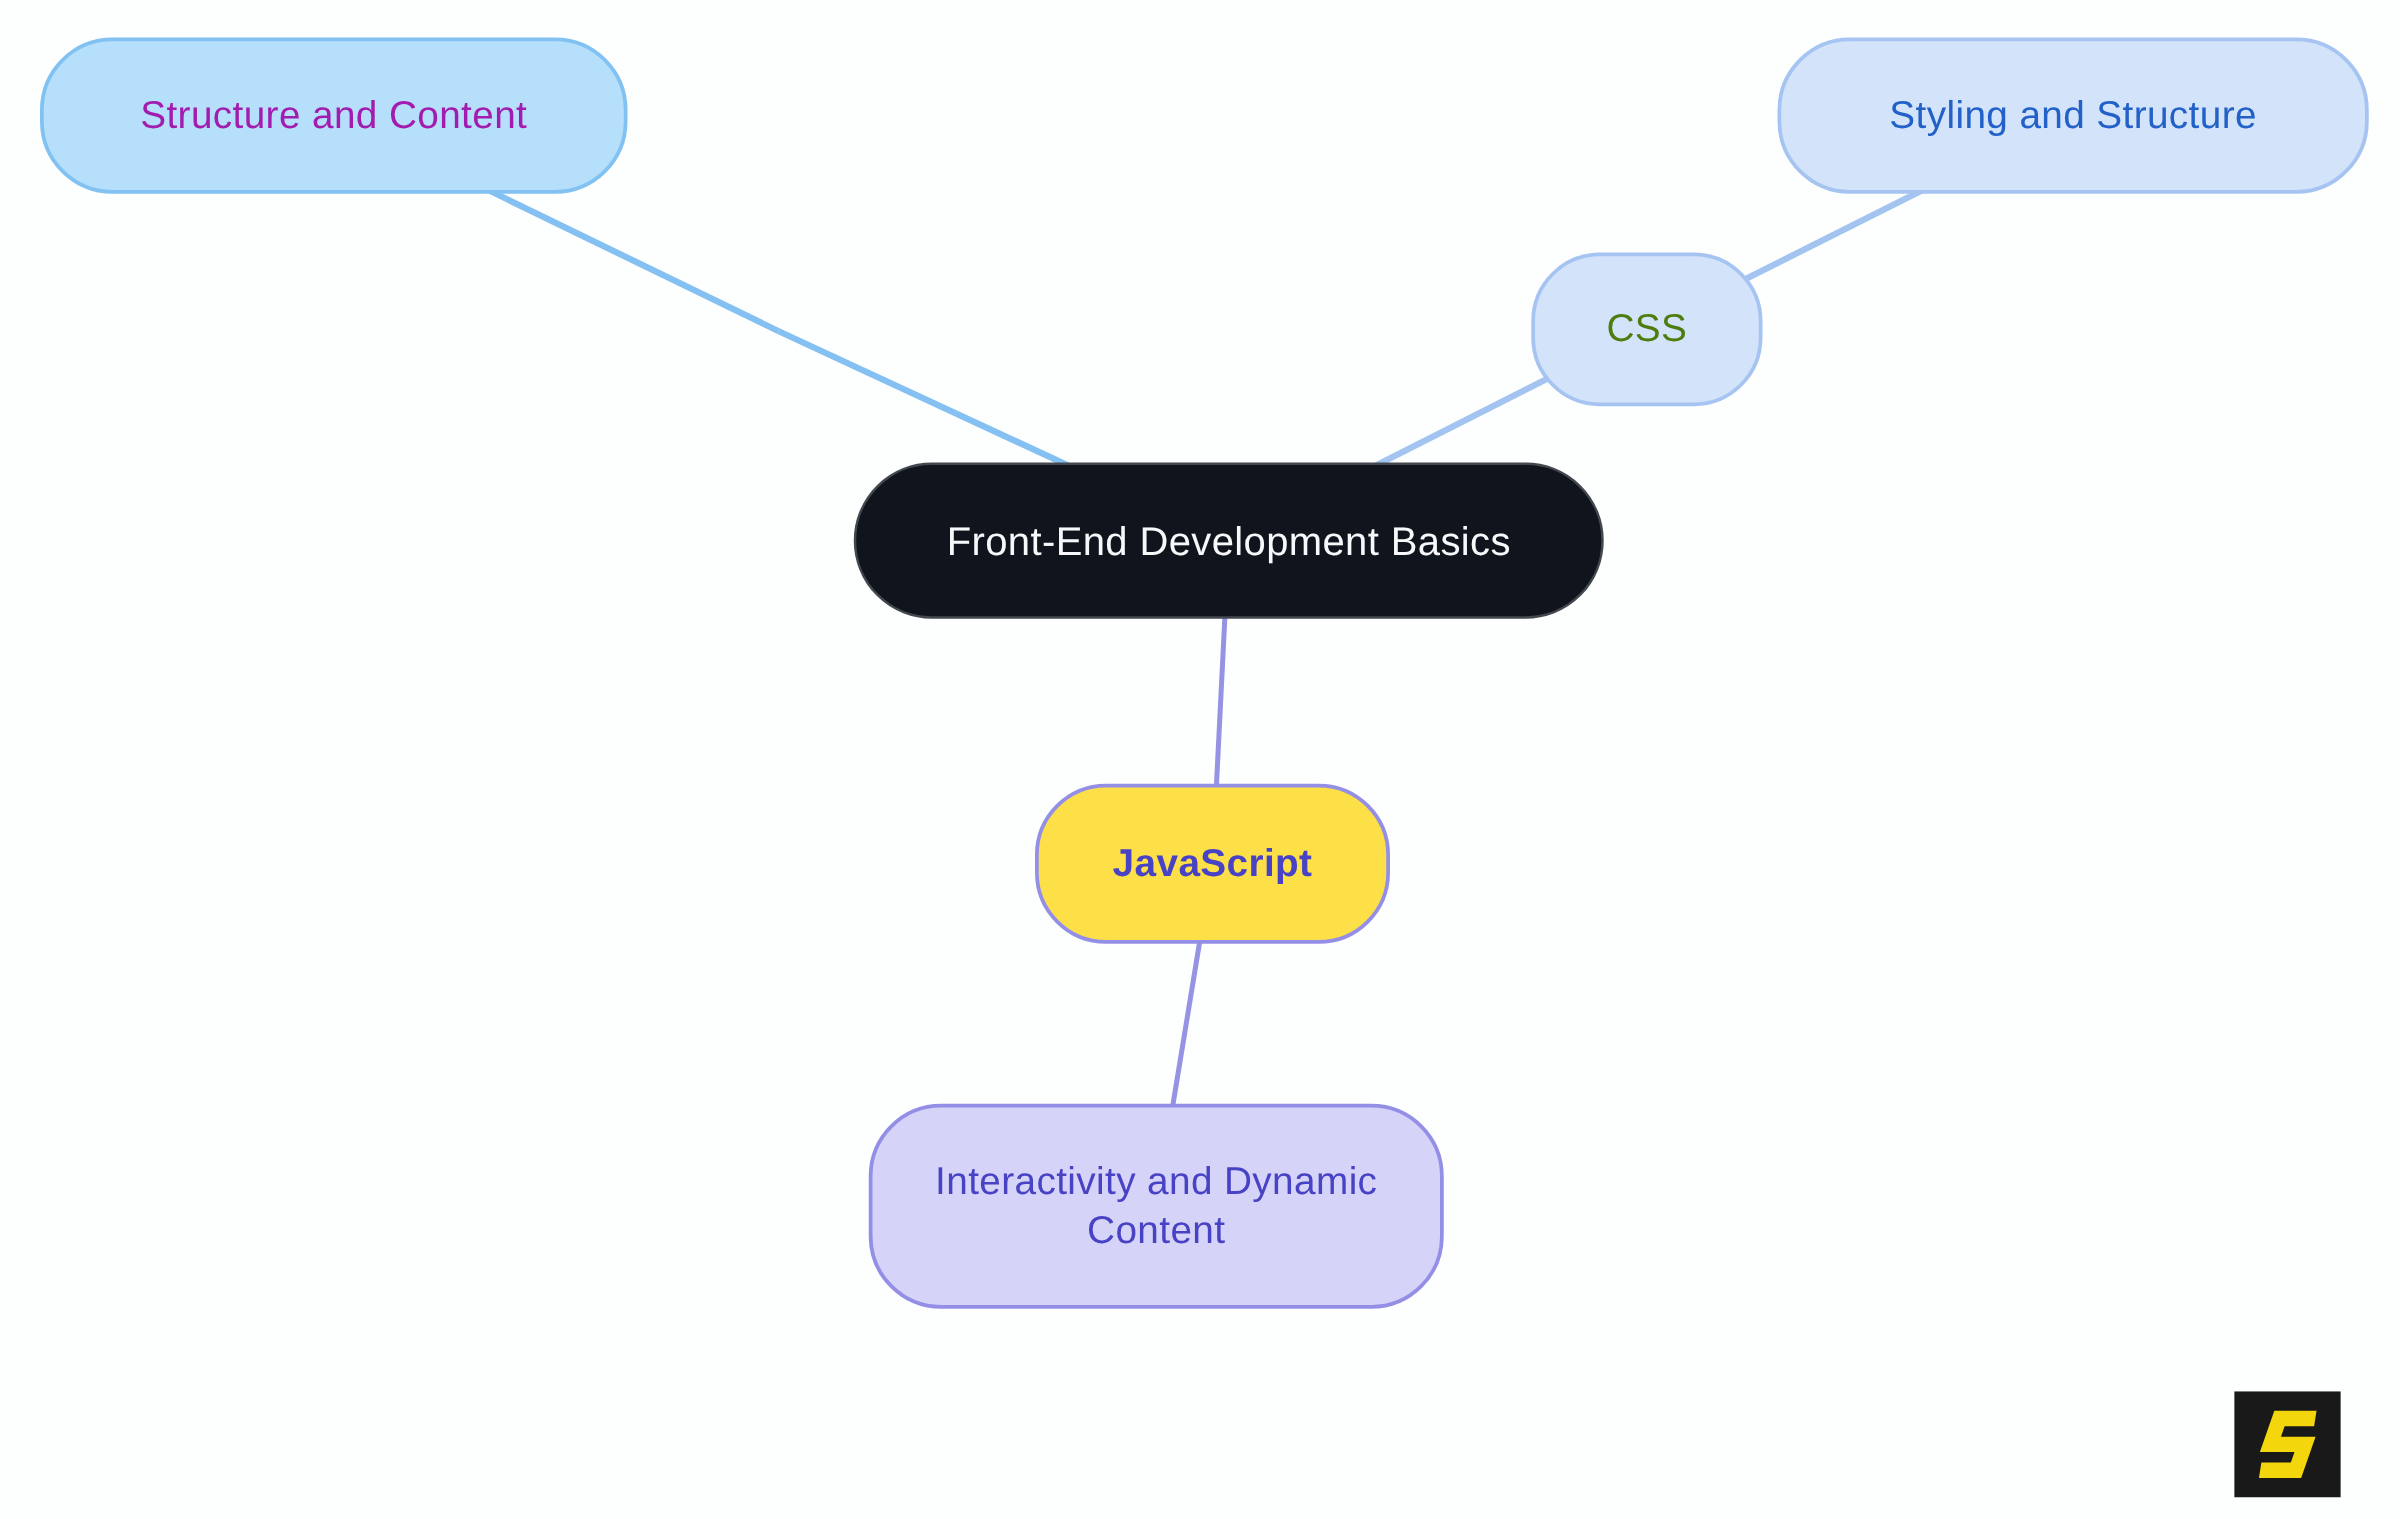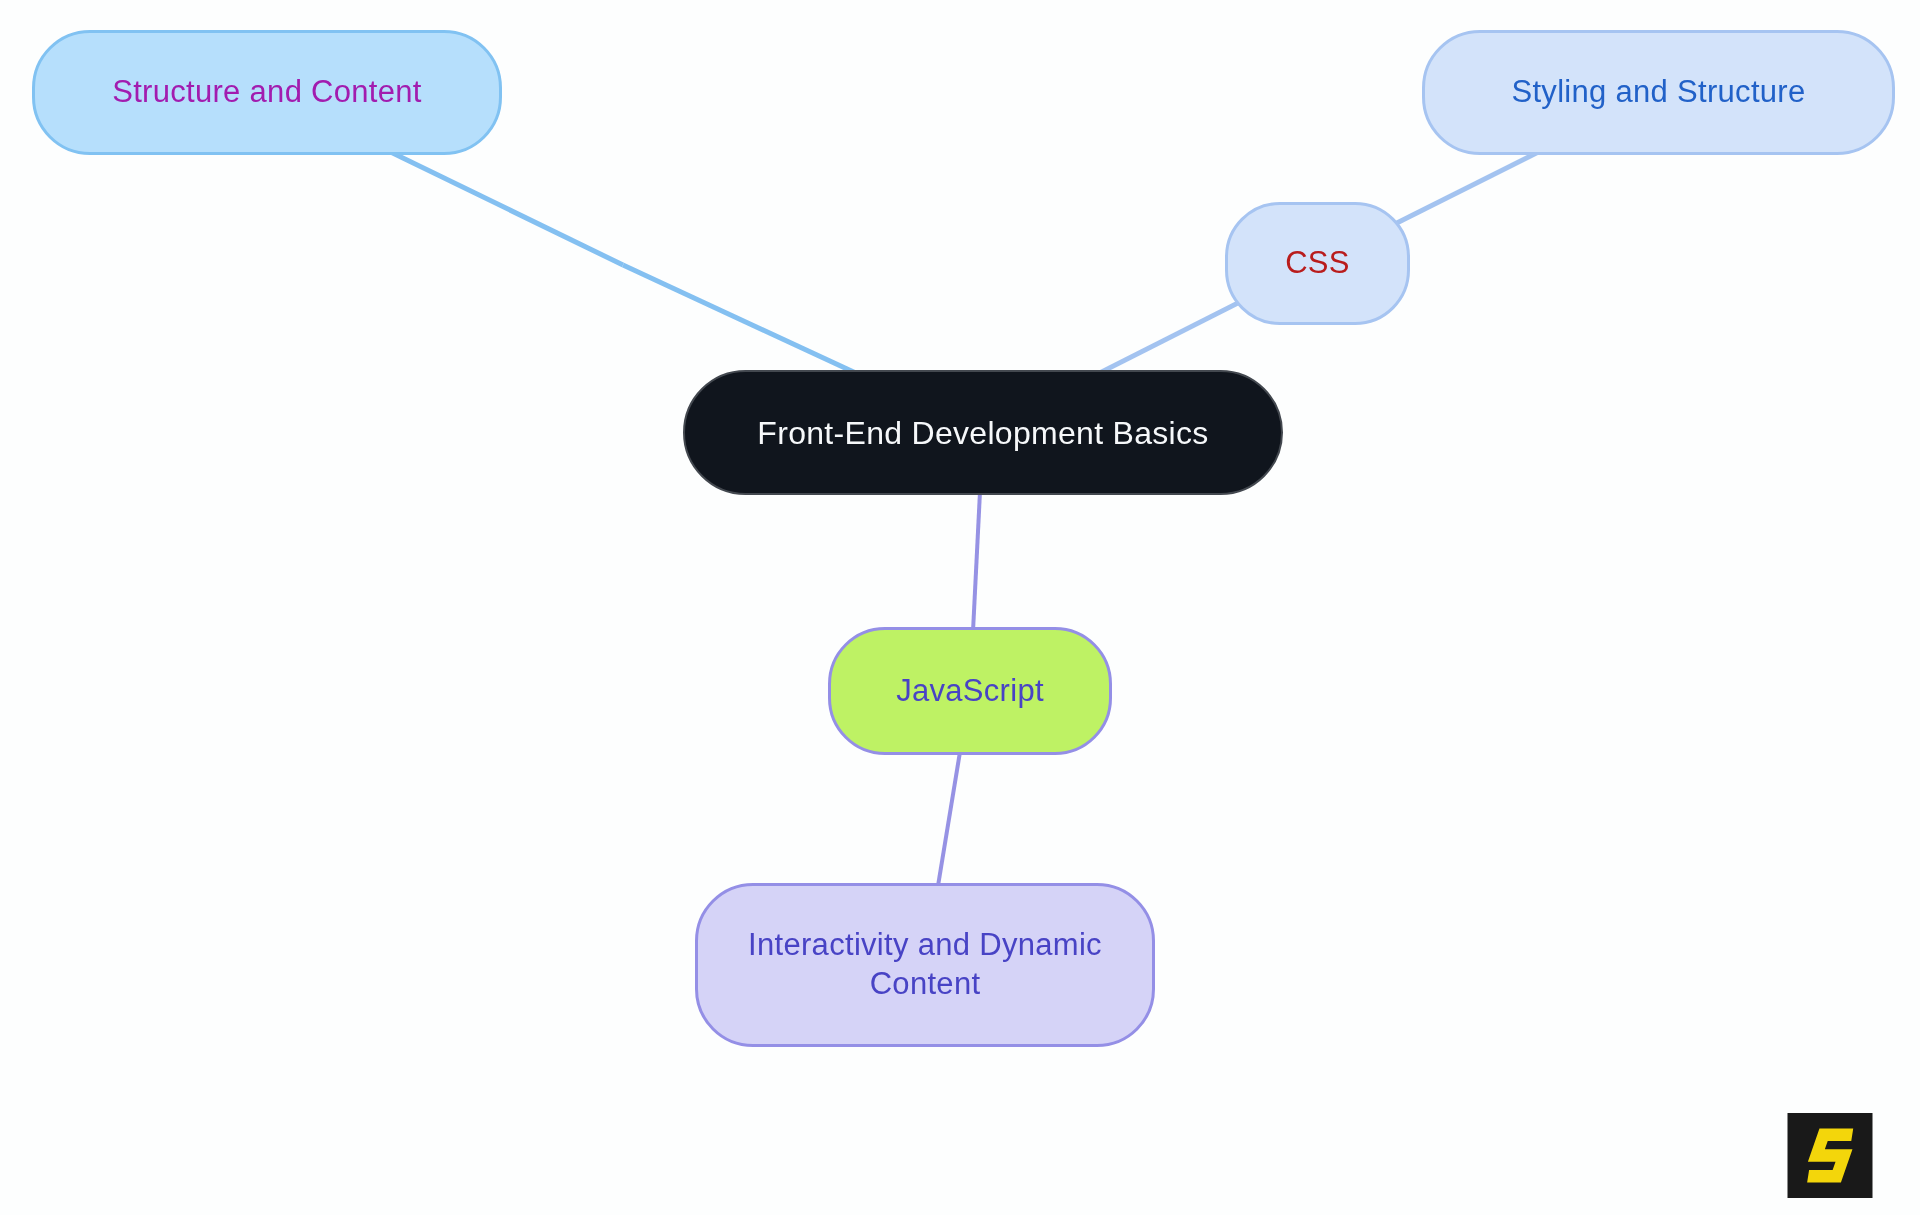--- a/index.html
+++ b/index.html
@@ -67,33 +67,33 @@
       <line x1="1317" y1="263" x2="983" y2="432" stroke="#a3c3f0" stroke-width="5"></line>
       <line x1="983" y1="432" x2="970" y2="691" stroke="#9692e4" stroke-width="4"></line>
       <line x1="970" y1="691" x2="925" y2="965" stroke="#9692e4" stroke-width="4"></line>
     </svg>
 
   <div class="node" id="node-structure" style="background: rgb(182, 223, 252); border-color: rgb(129, 194, 242); color: #a21caf;">
     <span>Structure and Content</span>
   </div>
 
 
-  <div class="node" id="node-css" style="background: rgb(211, 227, 250); border-color: rgb(166, 196, 241); color: #b91c1c;">
+  <div class="node" id="node-css" style="background: rgb(211, 227, 250); border-color: rgb(166, 196, 241); color: #4d7c0f;">
     <span>CSS</span>
   </div>
 
   <div class="node" id="node-styling" style="background: rgb(211, 227, 250); border-color: rgb(166, 196, 241); color: rgb(33, 97, 200);">
     <span>Styling and Structure</span>
   </div>
 
   <div class="node" id="node-central" style="background: rgb(16, 21, 29); border-color: rgb(67, 72, 79); color: rgb(246, 248, 250);">
     <span>Front-End Development Basics</span>
   </div>
 
-  <div class="node" id="node-javascript" style="background: #bef264; border-color: rgb(148, 143, 230); color: rgb(72, 67, 197);">
+  <div class="node" id="node-javascript" style="background: #fde047; border-color: rgb(148, 143, 230); color: rgb(72, 67, 197); font-weight: bold;">
     <span>JavaScript</span>
   </div>
 
   <div class="node" id="node-interactivity" style="background: rgb(213, 211, 247); border-color: rgb(148, 143, 230); color: rgb(72, 67, 197);">
     <span>Interactivity and Dynamic Content</span>
   </div>
 
   <div class="brand-logo">
     <svg viewBox="0 0 86 86" width="86" height="85" xmlns="http://www.w3.org/2000/svg">
       <rect id="logo-bg" width="86" height="86" fill="#191919"></rect>

